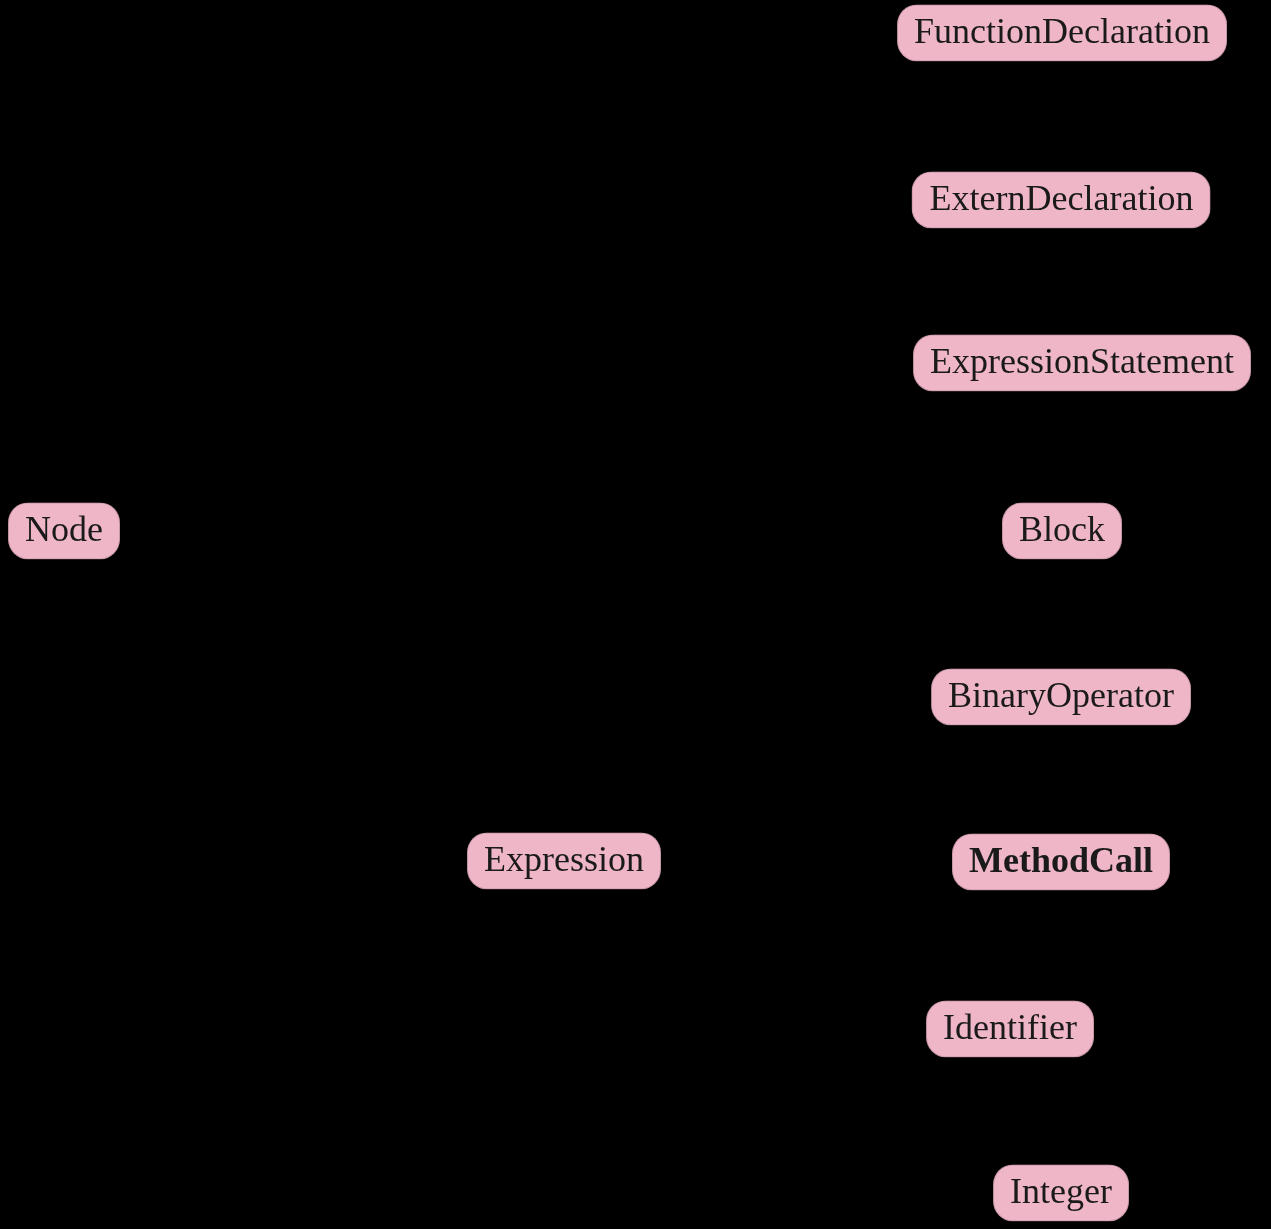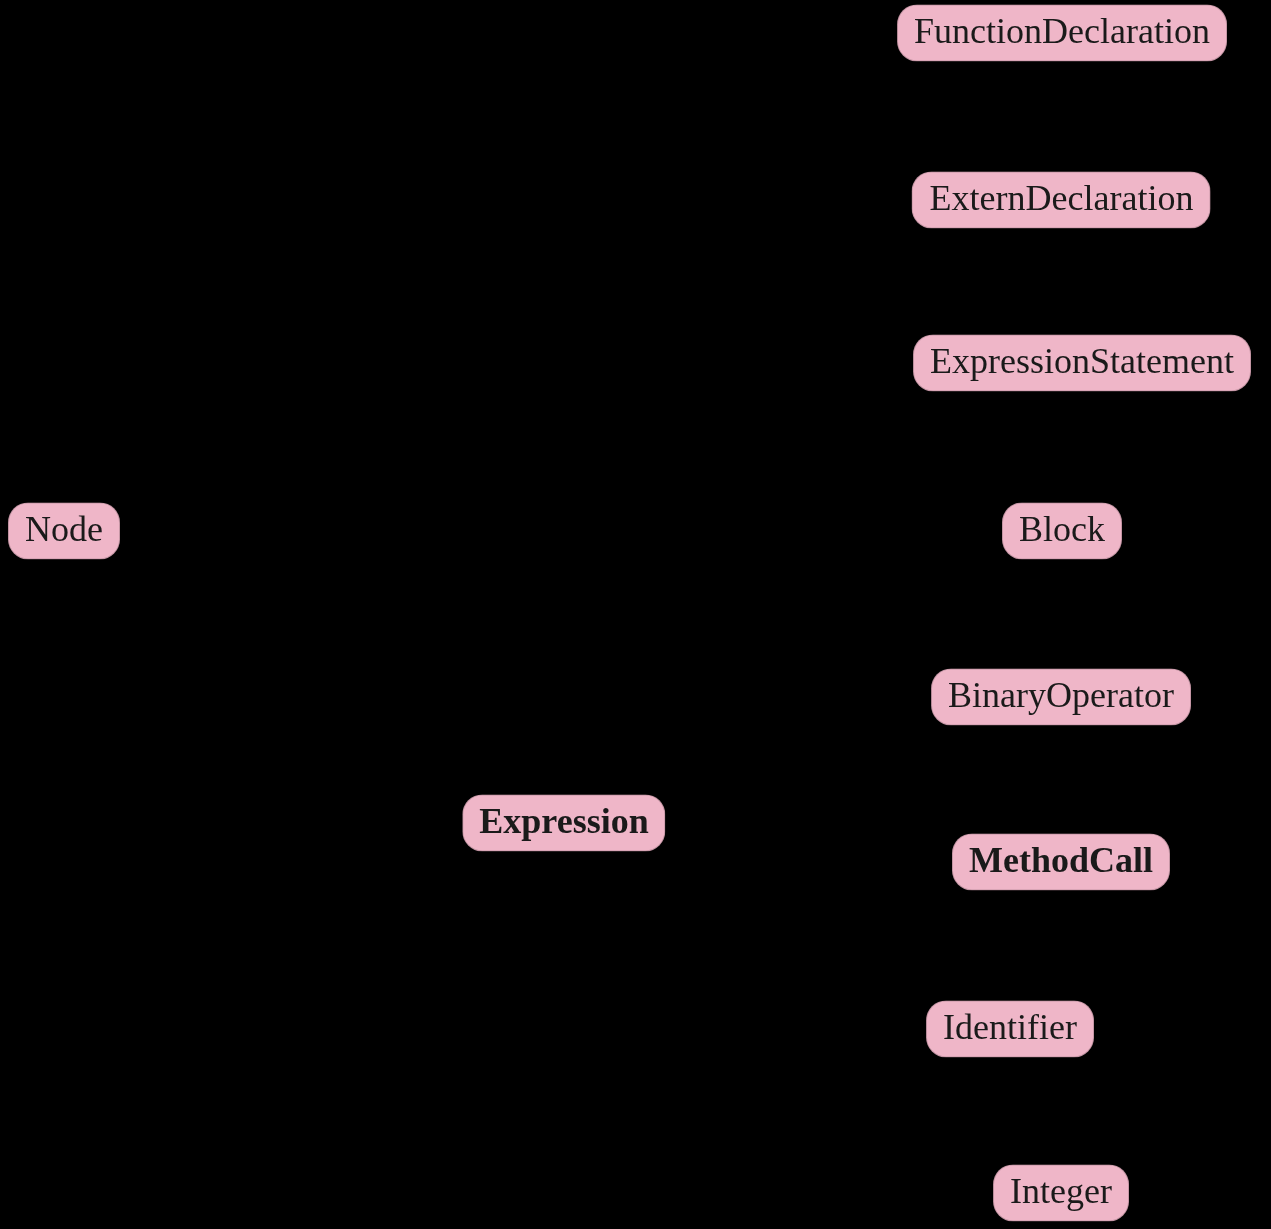--- a/index.html
+++ b/index.html
@@ -27,21 +27,21 @@
     line-height: 1.2;
     white-space: nowrap;
     display: flex;
     align-items: center;
     justify-content: center;
     box-sizing: border-box;
   }
   
   .pos-node                 { left: 64px;   top: 531px;  }
   .pos-statement            { left: 566px;  top: 200px;  }
-  .pos-expression           { left: 564px;  top: 823px; font-weight: bold;  }
+  .pos-expression           { left: 564px;  top: 861px;  }
   .pos-function-declaration { left: 1062px; top: 33px;   }
   .pos-extern-declaration   { left: 1061px; top: 200px; padding-left: 17px;  }
   .pos-expression-statement { left: 1059px; top: 363px; margin-left: 23px;  }
   .pos-block                { left: 1062px; top: 531px; text-align: right;  }
   .pos-binary-operator      { left: 1061px; top: 697px;  }
   .pos-method-call          { left: 1061px; top: 862px; font-weight: bold;  }
   .pos-identifier           { left: 1010px; top: 1029px; text-align: center; }
   .pos-integer              { left: 1061px; top: 1193px; }
 </style>
 </head>

